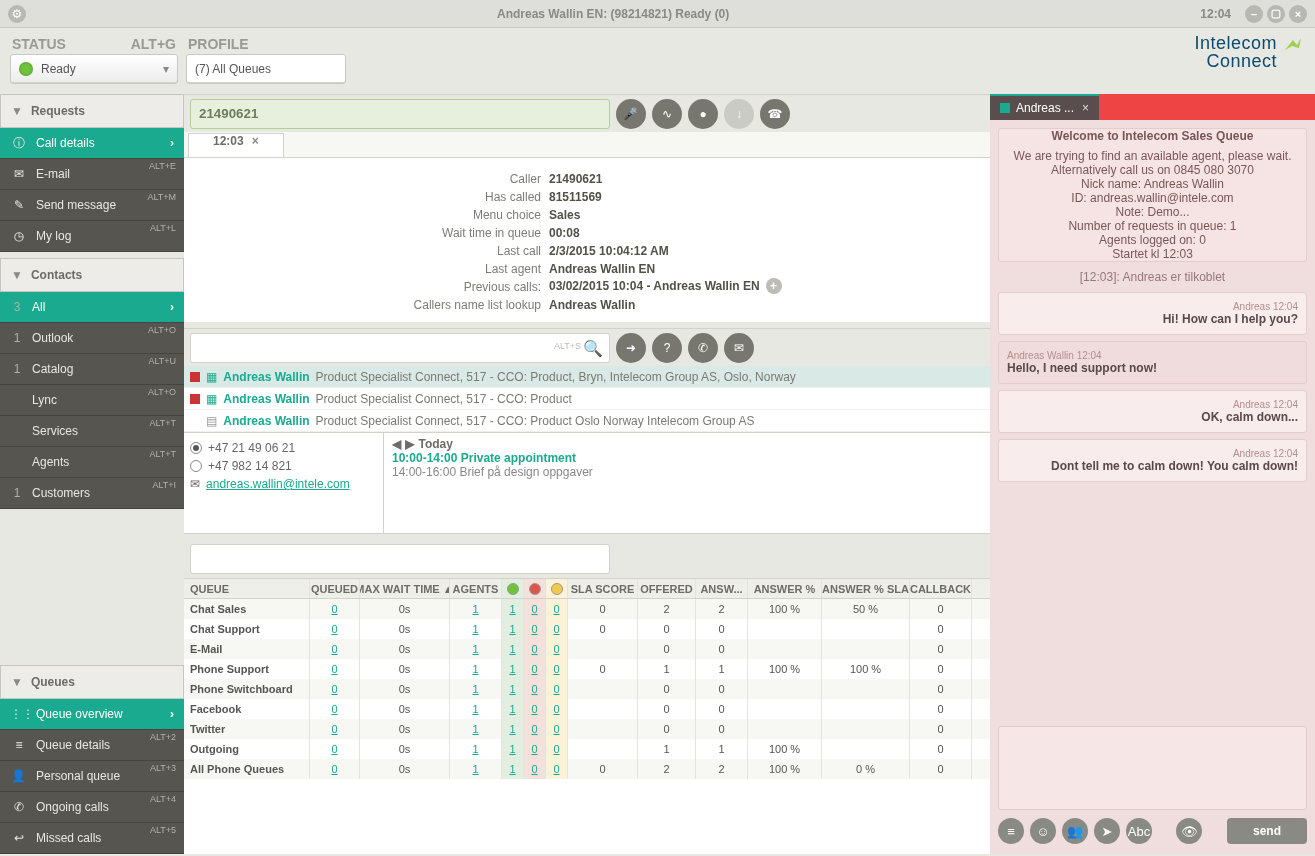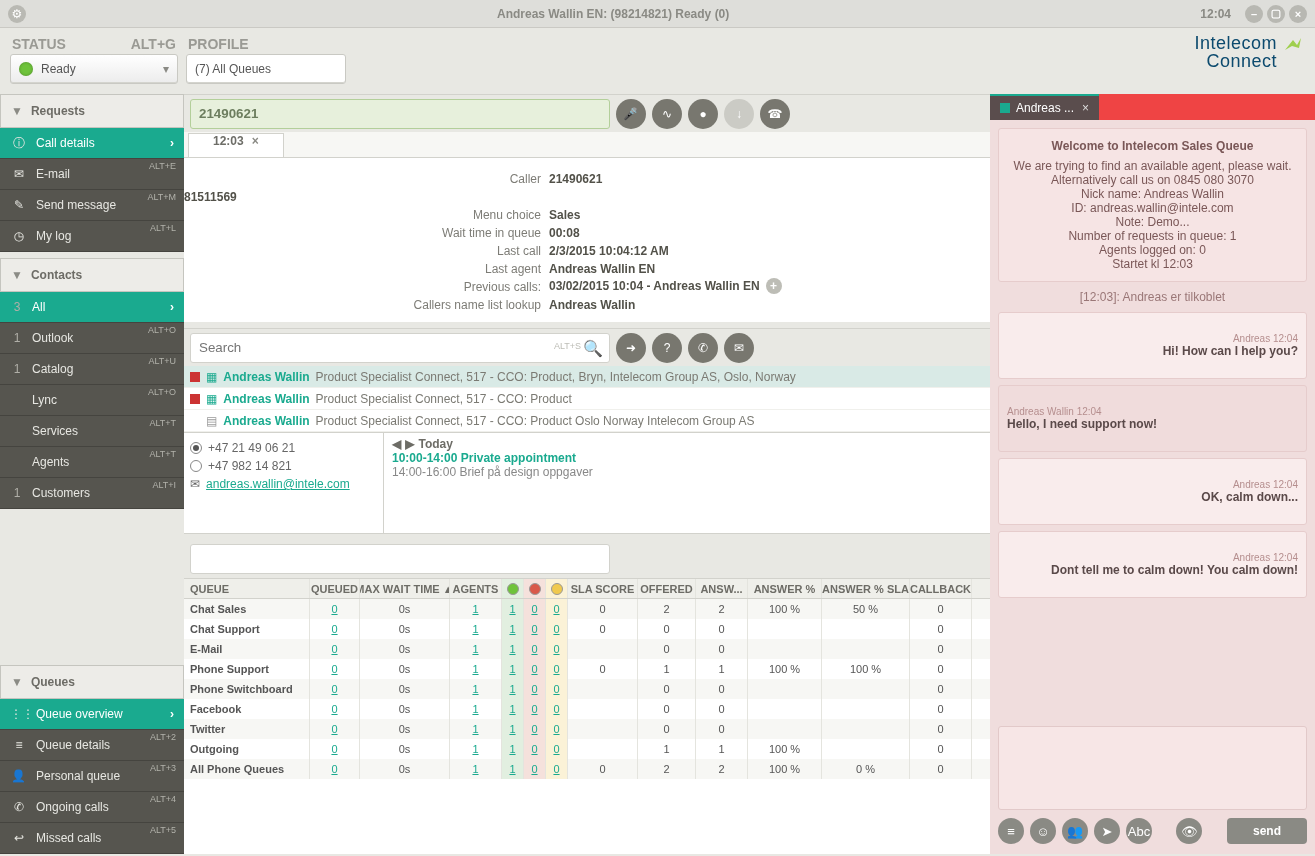--- a/index.html
+++ b/index.html
@@ -73,24 +73,24 @@
 .c-q{width:126px}.c-qd{width:50px}.c-mw{width:90px}.c-ag{width:52px}.c-g{width:22px}.c-y{width:22px}.c-r{width:22px}.c-sla{width:70px}.c-of{width:58px}.c-an{width:52px}.c-ap{width:74px}.c-aps{width:88px}.c-cb{width:62px}
 .c-g{background:#e2efe0}.c-r{background:#f5e1dc}.c-y{background:#fbf2d7}
 .qhdr .c-g .d,.qhdr .c-r .d,.qhdr .c-y .d{width:12px;height:12px;border-radius:50%;border:1px solid #999}
 .qhdr .c-g .d{background:#6fc33b}.qhdr .c-r .d{background:#d9584a}.qhdr .c-y .d{background:#f0c94e}
 .rhdr{height:34px;background:#ebd7d7;border-bottom:1px solid #d9c5c5;display:flex;align-items:center;padding:0 10px;font-weight:bold;color:#8a5f5f}
 .dtab{height:26px;background:#5a4d4d;color:#fff;display:inline-flex;align-items:center;padding:0 10px;border-top:2px solid #1aaa8f}
 .dtab .sq{width:10px;height:10px;background:#1aaa8f;margin-right:6px}
 .dtab .cls{margin-left:8px;color:#ddd}
 .dtabbar{background:#ef4444;height:26px}
 .chat{flex:1;padding:8px;overflow:auto}
-.syscard{background:#f6e4e4;border:1px solid #e6cccc;border-radius:3px;padding:10px;text-align:center;color:#7a5757;margin-bottom:8px}
+.syscard{background:#f6e4e4;border:1px solid #e6cccc;border-radius:3px;text-align:center;color:#7a5757;margin-bottom:8px}
 .syscard .h{font-weight:bold;margin-bottom:6px}
 .sysline{text-align:center;color:#9a7777;margin:4px 0 8px}
-.msg{border:1px solid #e6cccc;border-radius:3px;padding:20px 8px;margin-bottom:6px}
+.msg{border:1px solid #e6cccc;border-radius:3px;padding:8px 8px;margin-bottom:6px}
 .msg .meta{text-align:right;font-size:10px;color:#b58e8e}
 .msg.agent{background:#f9ecec}
 .msg.me{background:#f0dcdc}
 .msg.me .meta{text-align:left}
 .msg .body{font-weight:bold;color:#5a4949}
 .msg.agent .body{text-align:right}
 .chatinputwrap{padding:8px}
 .chatinput{height:84px;border:1px solid #e2c9c9;background:#f7e6e6;border-radius:3px}
 .chatactions{display:flex;align-items:center;gap:6px;padding:0 8px 10px}
 .sml{width:26px;height:26px;border-radius:50%;background:#8a8a84;display:flex;align-items:center;justify-content:center;color:#fff;font-size:13px}
@@ -258,20 +258,21 @@
           <span>12:03</span>
           <span class="cls">×</span>
         </div>
     </div>
     <div class="calldetails" id="cdet">
         <div class="drow">
           <div class="k">Caller</div>
           <div class="v">21490621</div>
         </div>
         <div class="drow">
+          <div class="k">Has called</div>
           <div class="v">81511569</div>
         </div>
         <div class="drow">
           <div class="k">Menu choice</div>
           <div class="v">Sales</div>
         </div>
         <div class="drow">
           <div class="k">Wait time in queue</div>
           <div class="v">00:08</div>
         </div>
@@ -288,21 +289,20 @@
           <div class="v">03/02/2015 10:04 - Andreas Wallin EN<span class="plus">+</span></div>
         </div>
         <div class="drow">
           <div class="k">Callers name list lookup</div>
           <div class="v">Andreas Wallin</div>
         </div>
       </div>
     <div class="gap"></div>
     <div class="searchbar">
       <div class="srch">
-        <input placeholder="Search" style="">
         <span class="sc">ALT+S</span>
         <span class="mag">🔍</span>
       </div>
       <div class="rndbtn">➜</div>
       <div class="rndbtn">?</div>
       <div class="rndbtn">✆</div>
       <div class="rndbtn">✉</div>
     </div>
     <div class="contactlist" id="clist">
         <div class="crow sel">

